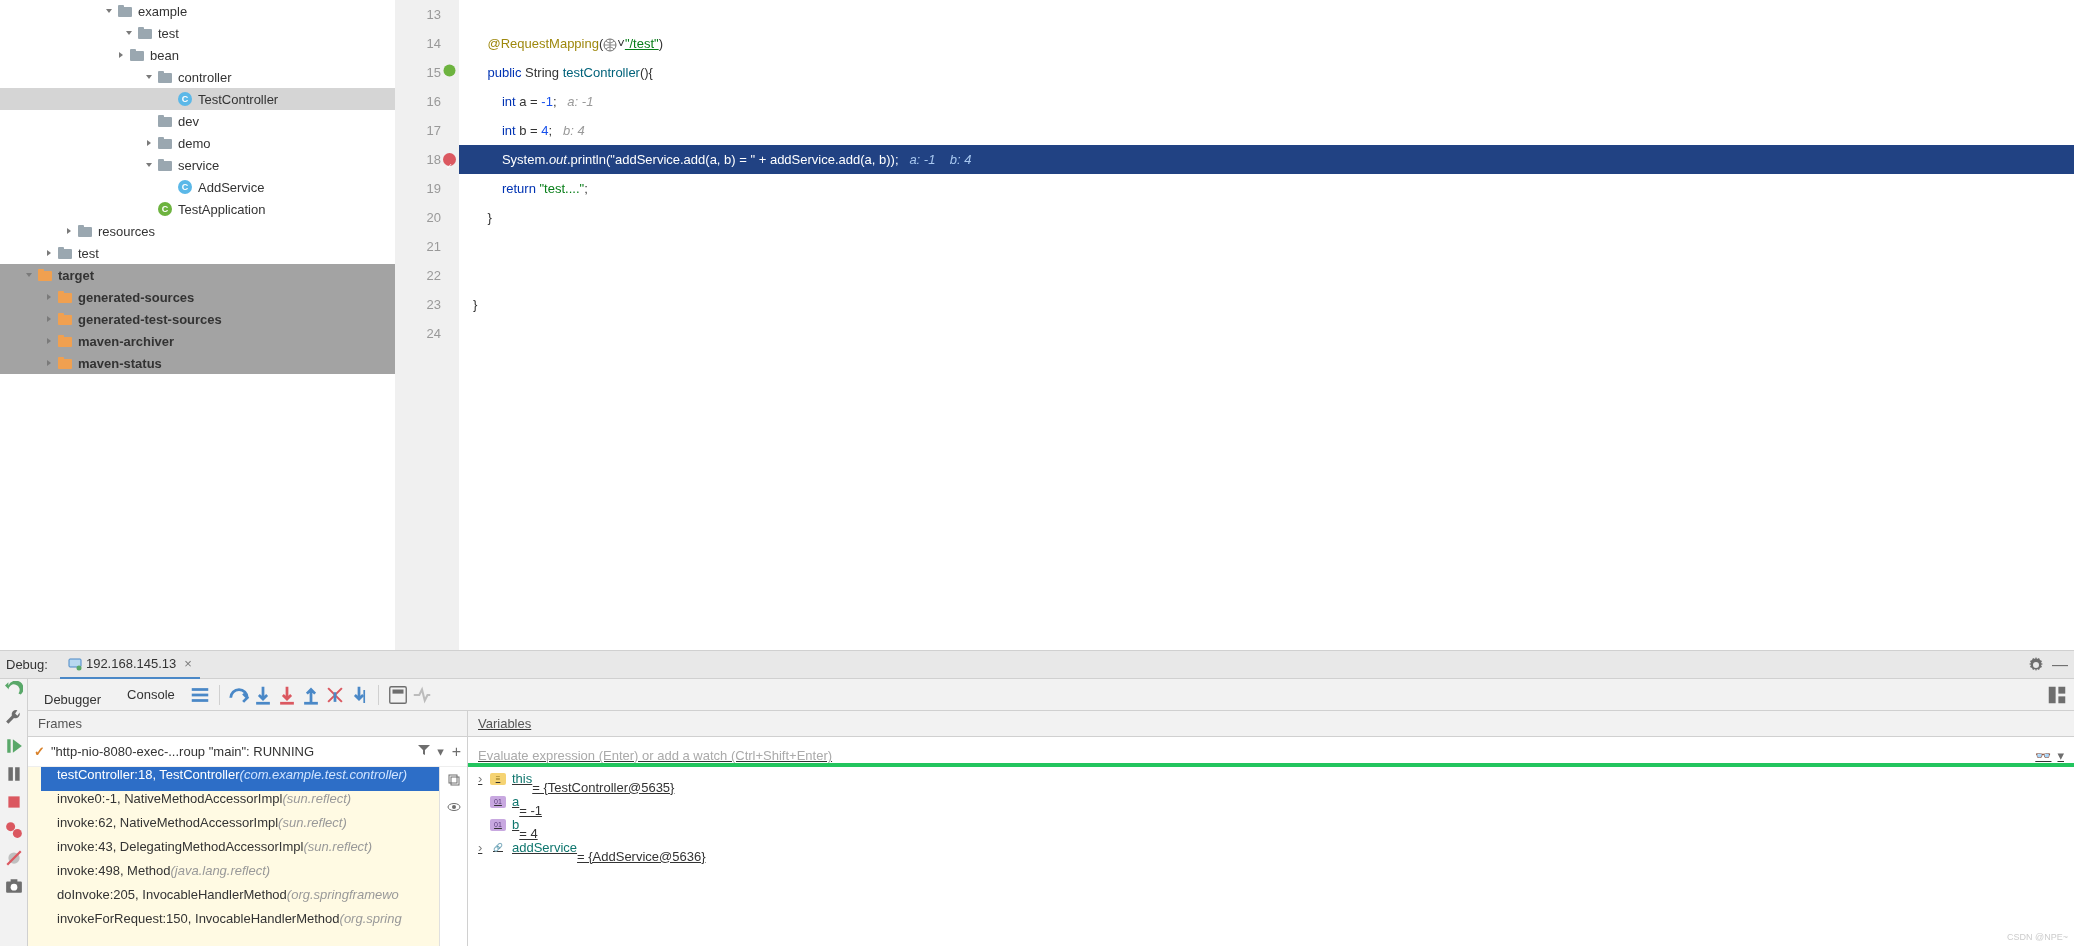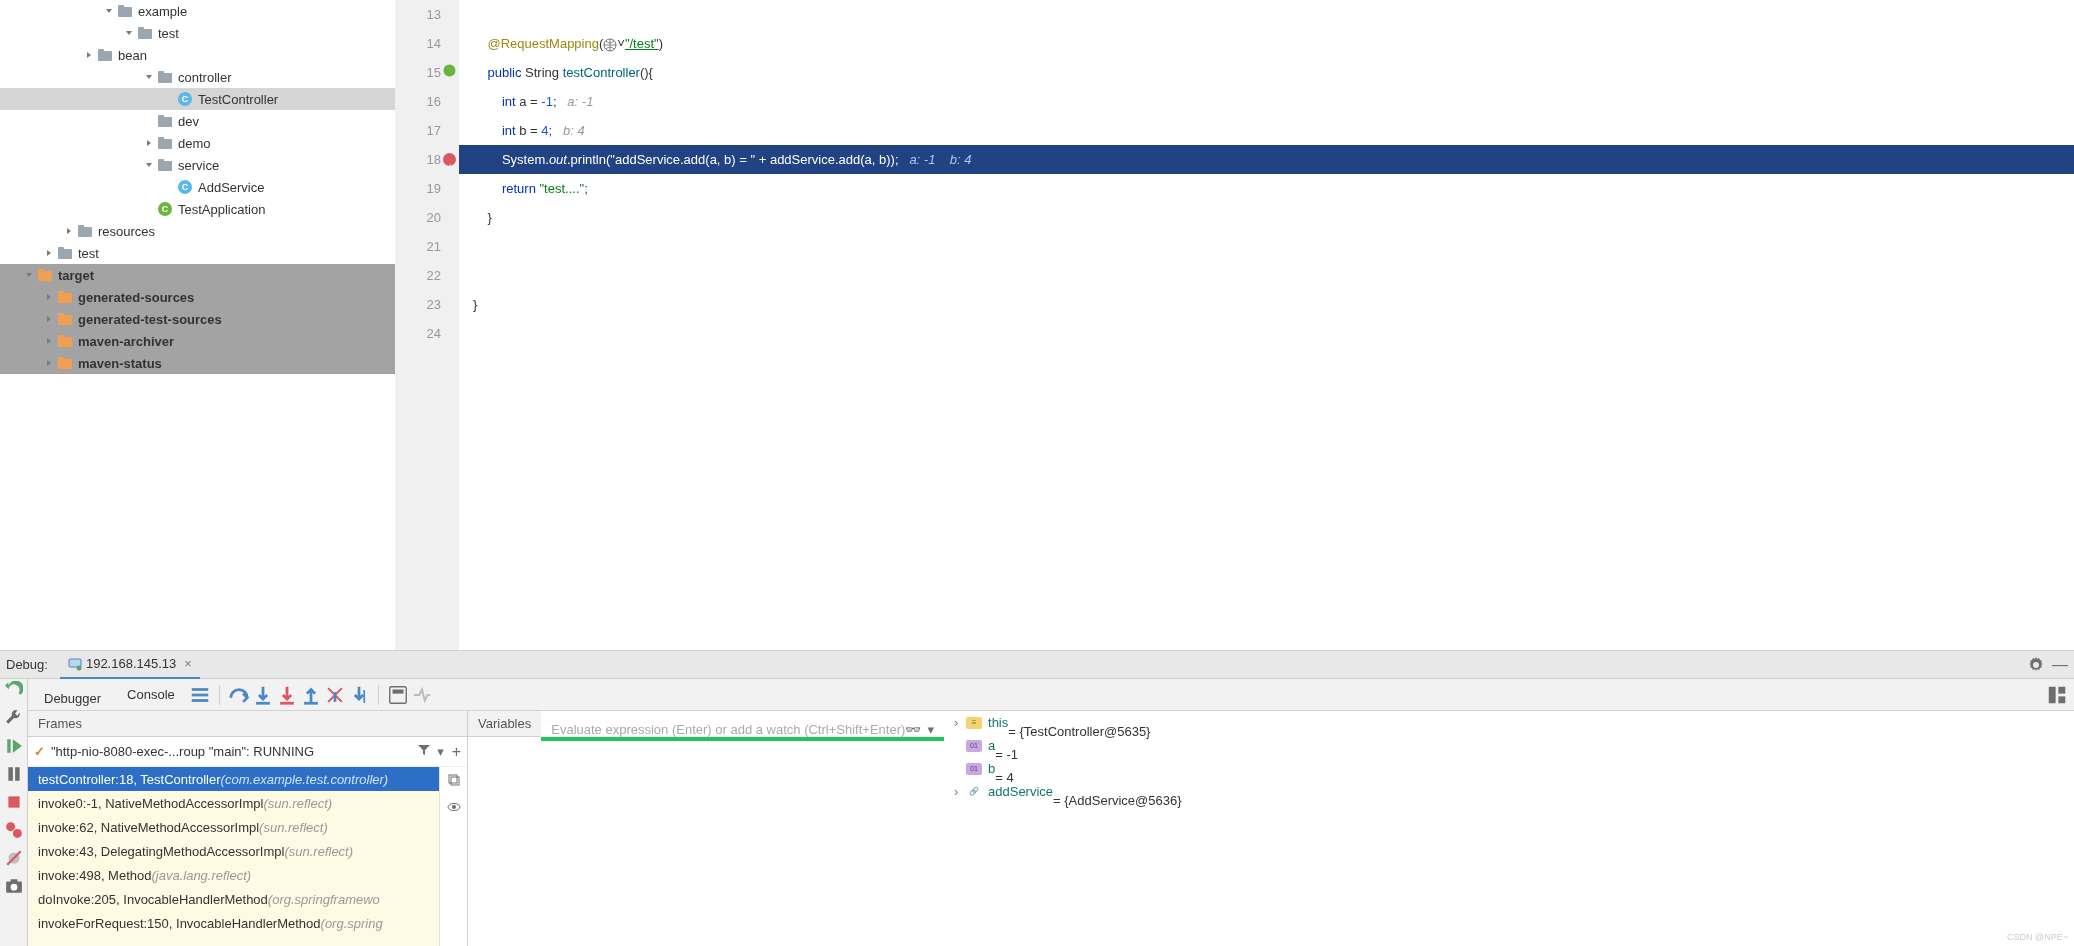--- a/index.html
+++ b/index.html
@@ -49,37 +49,37 @@
 .spacer { flex: 1; }
 .gear { width: 16px; height: 16px; color: #6e6e6e; margin-right: 8px; cursor: pointer; }
 
 .debug-body { display: flex; flex: 1; min-height: 0; }
 .debug-side { width: 28px; background: #f2f2f2; display: flex; flex-direction: column; align-items: center; padding-top: 2px; gap: 10px; border-right: 1px solid #d0d0d0; }
 .side-btn { width: 18px; height: 18px; display: flex; align-items: center; justify-content: center; cursor: pointer; }
 
 .debug-main { flex: 1; display: flex; flex-direction: column; }
 .toolbar { display: flex; align-items: center; height: 32px; border-bottom: 1px solid #d0d0d0; padding-left: 4px; gap: 2px; }
 .tab { padding: 6px 12px; cursor: pointer; }
-.tab.active { border-bottom: 4px solid #a16207; margin-top: 11px; }
+.tab.active { border-bottom: 2px solid #a16207; margin-top: 11px; }
 .tb-sep { width: 1px; height: 20px; background: #d0d0d0; margin: 0 6px; }
 .tb-btn { width: 22px; height: 22px; display: flex; align-items: center; justify-content: center; cursor: pointer; }
 
 .panels { display: flex; flex: 1; min-height: 0; }
 .frames-panel { width: 440px; border-right: 1px solid #d0d0d0; display: flex; flex-direction: column; background: #fff; }
 .panel-head { height: 26px; display: flex; align-items: center; padding: 0 10px; background: #f2f2f2; border-bottom: 1px solid #d0d0d0; color: #555; }
 .thread-row { display: flex; align-items: center; height: 30px; padding: 0 6px; border-bottom: 1px solid #eee; }
 .check { color: #d9822b; margin-right: 6px; font-weight: bold; }
 .thread-name { flex: 1; }
 .frames-list { flex: 1; overflow: auto; background: #fffae3; }
-.frame-row { height: 24px; display: flex; align-items: center; padding: 0 10px; white-space: nowrap; overflow: hidden; }
+.frame-row { height: 24px; display: flex; align-items: flex-start; padding: 0 16px; white-space: nowrap; overflow: hidden; margin-left: 13px; }
 .frame-row.sel { background: #2d6ec7; color: #fff; }
 .frame-row.sel .pkg { color: #d0e4ff; font-style: italic; }
 .pkg { color: #999; font-style: italic; }
 
-.vars-panel { flex: 1; display: flex; background: #fff; }
+.vars-panel { flex: 1; display: flex; flex-direction: column; background: #fff; text-decoration: underline; }
 .eval-row { height: 30px; display: flex; align-items: flex-end; padding: 0 10px; color: #aaa; font-family: Consolas, monospace; border-bottom: 4px solid #22c55e; }
 .eval-row .spacer { flex: 1; }
 .vars-list { flex: 1; overflow: auto; }
 .var-row { height: 23px; display: flex; align-items: center; padding-left: 10px; font-family: Consolas, monospace; }
 .var-arrow { width: 12px; color: #7a7a7a; }
 .var-icon { width: 16px; height: 12px; display: inline-flex; align-items: center; justify-content: center; font-size: 8px; margin-right: 6px; border-radius: 2px; }
 .var-icon.obj { background: #f5d373; color: #8a6d1a; }
 .var-icon.prim { background: #c8a8e0; color: #5a3a7a; font-size: 7px; }
 .var-icon.link { color: #6e6e6e; background: none; }
 .var-name { color: #0f766e; }
@@ -114,21 +114,21 @@
           </svg>
         </span>
       <span class="folder-icon folder-gray">
           <svg viewBox="0 0 14 12">
             <rect x="0" y="2" width="14" height="10" rx="1"></rect>
             <rect x="0" y="0" width="6" height="4" rx="1"></rect>
           </svg>
         </span>
       <span>test</span>
     </div>
-    <div class="tree-item" style="padding-left:84px">
+    <div class="tree-item" style="padding-left:116px">
       <span class="arrow right">
           <svg viewBox="0 0 8 8">
             <path d="M2 1l4 3-4 3" fill="#7a7a7a"></path>
           </svg>
         </span>
       <span class="folder-icon folder-gray">
           <svg viewBox="0 0 14 12">
             <rect x="0" y="2" width="14" height="10" rx="1"></rect>
             <rect x="0" y="0" width="6" height="4" rx="1"></rect>
           </svg>

